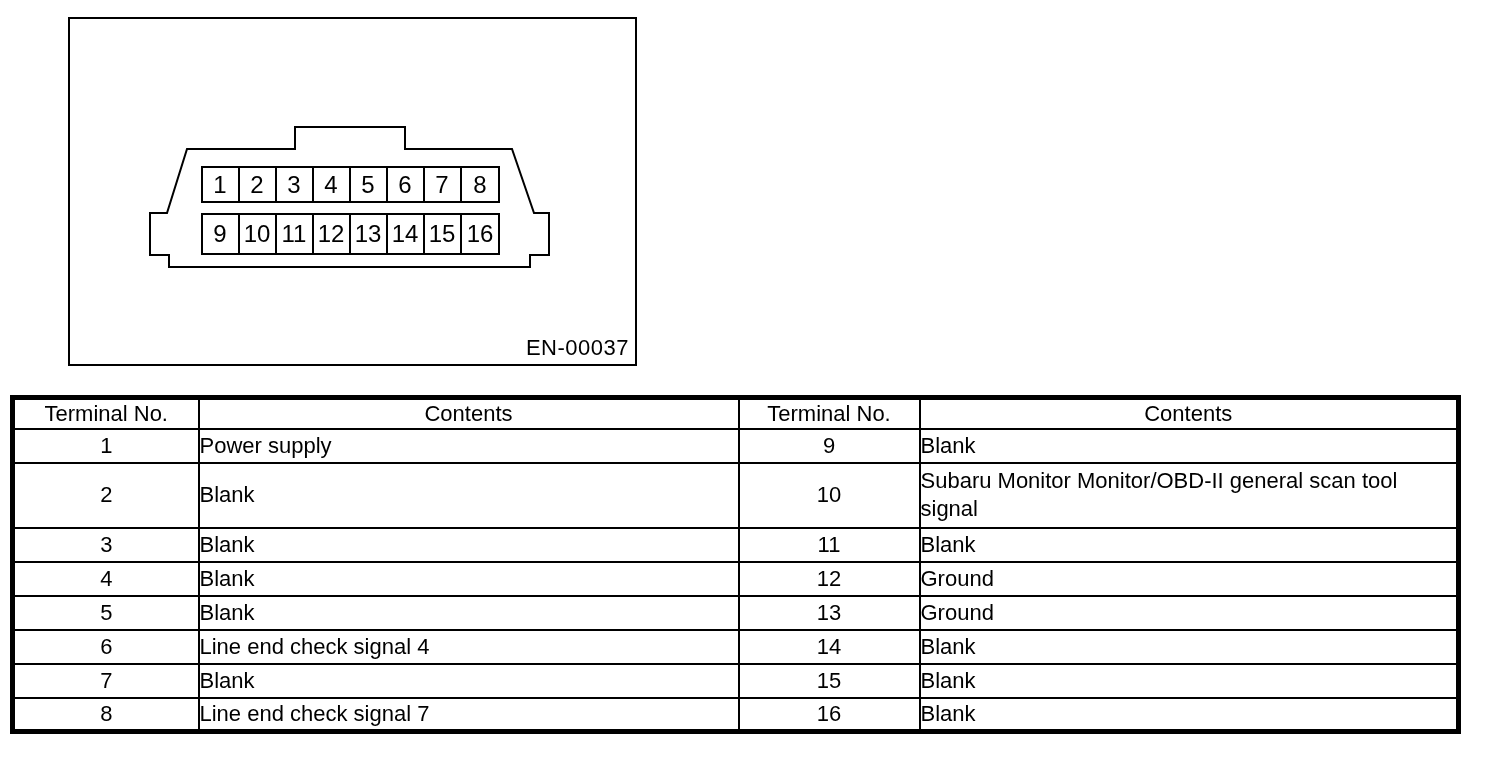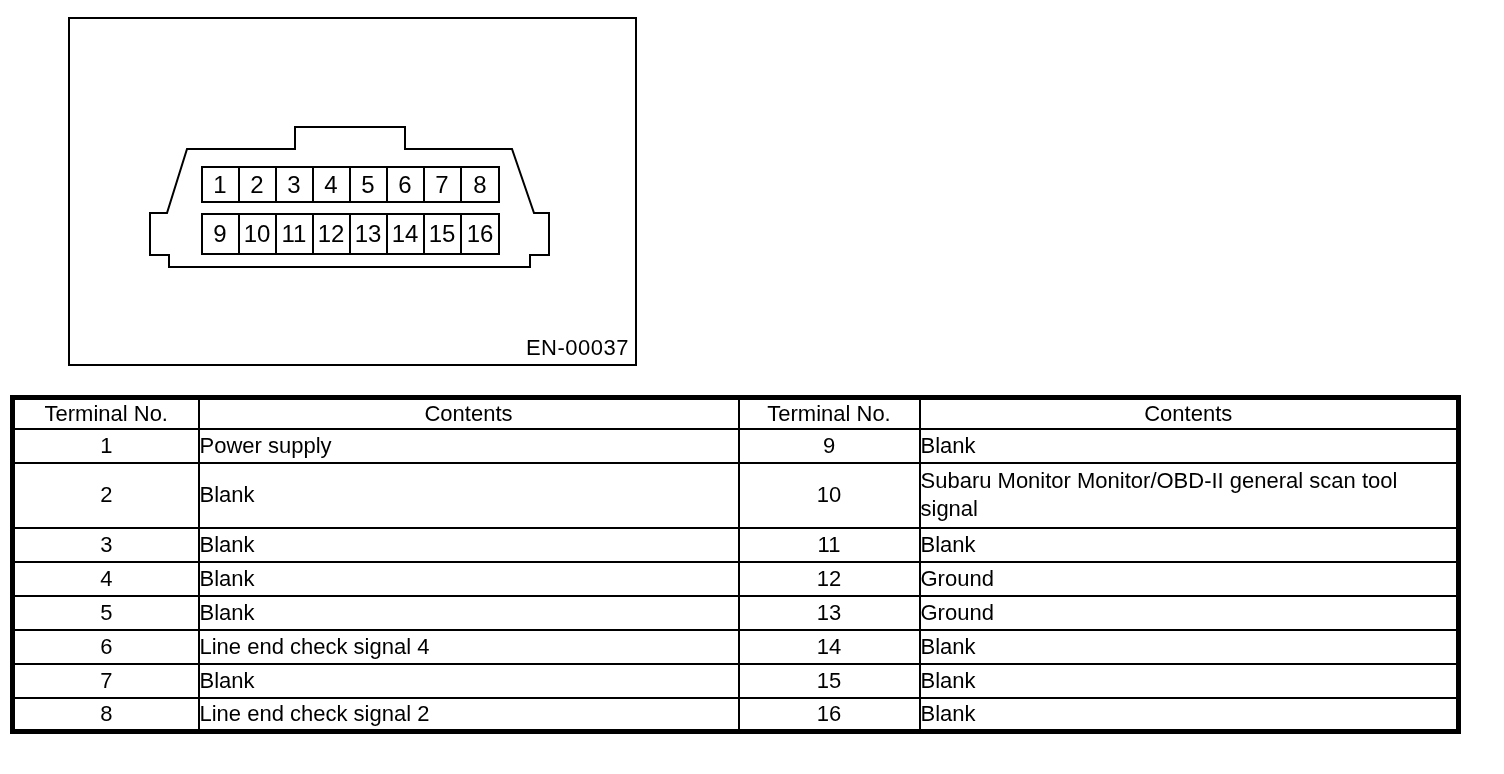--- a/index.html
+++ b/index.html
@@ -183,18 +183,18 @@
       <td class="cell-contents">Blank</td>
     </tr>
     <tr class="normal-row">
       <td class="cell-num">7</td>
       <td class="cell-contents">Blank</td>
       <td class="cell-num">15</td>
       <td class="cell-contents">Blank</td>
     </tr>
     <tr class="normal-row">
       <td class="cell-num">8</td>
-      <td class="cell-contents">Line end check signal 2</td>
+      <td class="cell-contents">Line end check signal 7</td>
       <td class="cell-num">16</td>
       <td class="cell-contents">Blank</td>
     </tr>
   </tbody>
 </table>
 
 </body></html>

